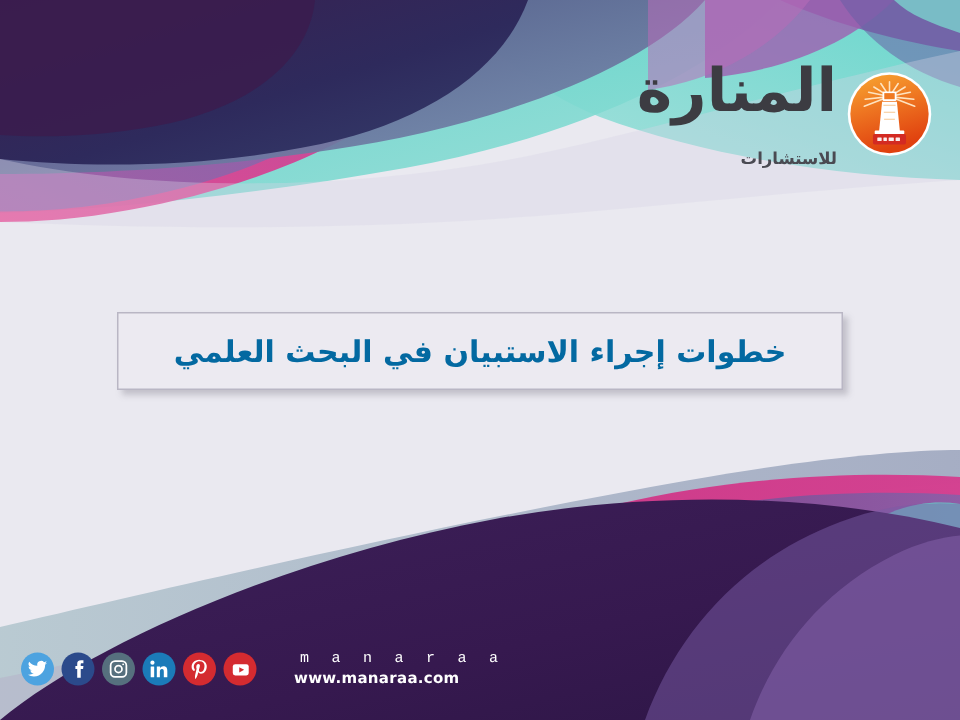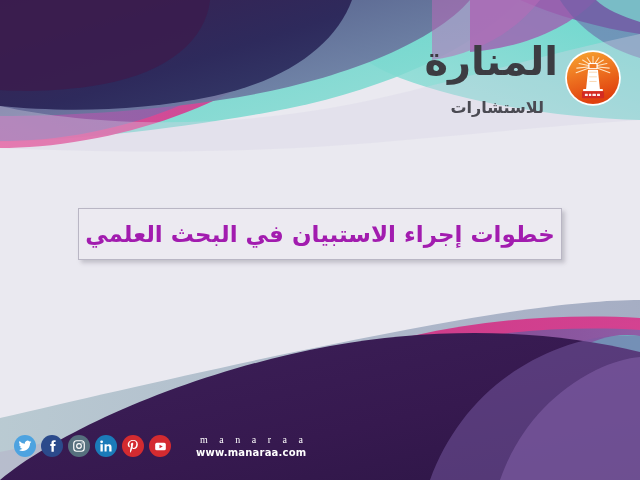--- a/index.html
+++ b/index.html
@@ -54,26 +54,26 @@
     font-family: "DejaVu Sans", "Liberation Sans", sans-serif;
     font-size: 40px;
     font-weight: 700;
     color: #3c3c42;
     letter-spacing: -1px;
     direction: rtl;
     line-height: 1.05;
   }
   #logo-tagline {
     font-family: "DejaVu Sans", "Liberation Sans", sans-serif;
-    font-size: 16px;
+    font-size: 11px;
     font-weight: 700;
     color: #4a4a52;
     direction: rtl;
     margin-top: -6px;
-    margin-right: 14px;
+    margin-right: 0;
     letter-spacing: 0px;
   }
 
   
   #title-box {
     position: absolute;
     left: 78px;
     top: 208px;
     width: 484px;
     height: 52px;
@@ -81,23 +81,23 @@
     background: #eceaf1;
     border: 1px solid #b9b6c4;
     box-shadow: 3px 3px 4px rgba(120,118,132,0.35);
     display: flex;
     align-items: center;
     justify-content: center;
   }
   #title-text {
     direction: rtl;
     font-family: "DejaVu Sans", "Liberation Sans", sans-serif;
-    font-size: 23px;
+    font-size: 20px;
     font-weight: 700;
-    color: #a21caf;
+    color: #0369a1;
     white-space: nowrap;
     letter-spacing: 0px;
   }
 
   
   #footer-bar {
     position: absolute;
     left: 14px;
     bottom: 22px;
     display: flex;
@@ -115,21 +115,21 @@
   }
   .social-icon svg { display: block; }
   #footer-text {
     margin-left: 8px;
     display: flex;
     flex-direction: column;
     justify-content: center;
     line-height: 1.15;
   }
   #brand-spaced {
-    font-family: Liberation Serif, serif;
+    font-family: Liberation Mono, monospace;
     font-size: 10px;
     font-weight: 400;
     color: #ffffff;
     letter-spacing: 4.5px;
     padding-left: 16px;
   }
   #brand-url {
     font-family: "DejaVu Sans", "Liberation Sans", sans-serif;
     font-size: 10px;
     font-weight: 700;

